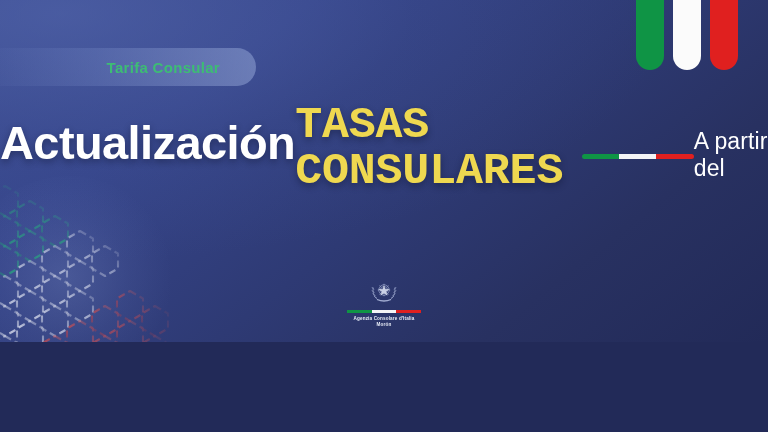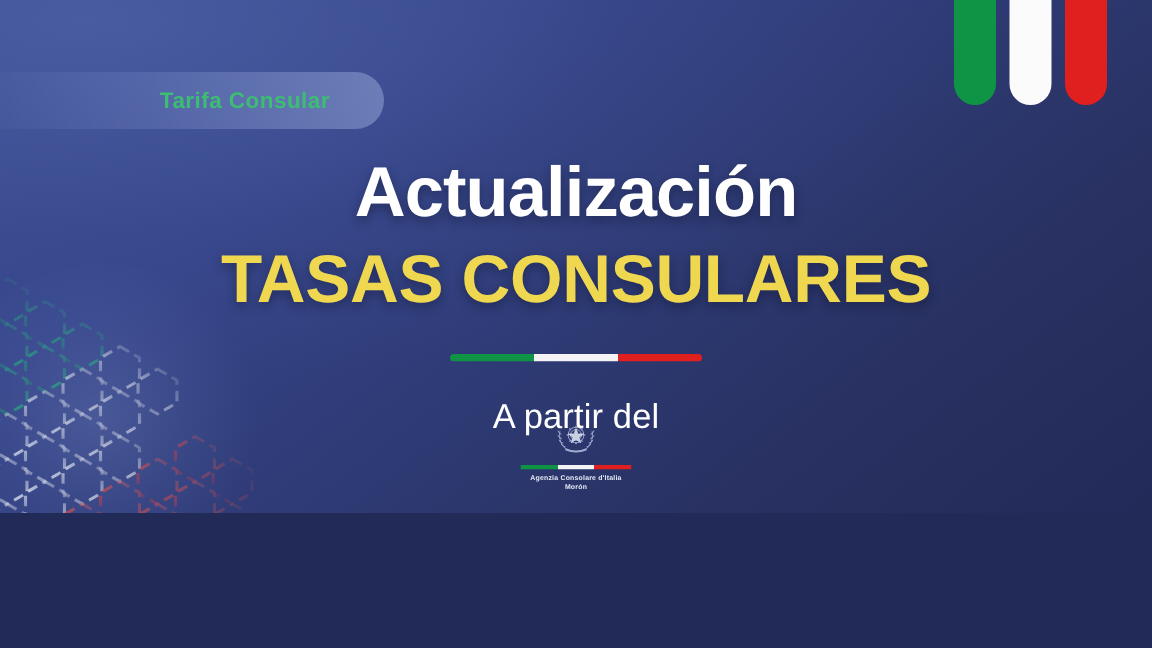--- a/index.html
+++ b/index.html
@@ -72,43 +72,44 @@
     font-weight:bold;
     color:#3dbd74;
     letter-spacing:0.3px;
     white-space:nowrap;
   }
 
   
   #center-stack {
     position:absolute;
     left:0; right:0;
-    top:104px;
-    display:flex;
-    flex-direction:column;
+    top:92px;
+    display:flex;
+    flex-direction:row;
     align-items:center;
   }
 
   #headline-primary {
     font-size:47px;
     font-weight:bold;
     color:#ffffff;
     letter-spacing:-0.6px;
     line-height:1.02;
     text-shadow:0 3px 7px rgba(12,16,40,0.42);
   }
 
   #headline-secondary {
     margin-top:11px;
     font-size:45px;
     font-weight:bold;
     color:#efd850;
     letter-spacing:-0.2px;
     line-height:1.02;
     text-shadow:0 3px 7px rgba(12,16,40,0.42);
+    font-family:Liberation Mono, monospace;
   }
 
   
   #tricolor-divider {
     margin-top:27px;
     display:flex;
     width:168px; height:5px;
     border-radius:3px;
     overflow:hidden;
   }

